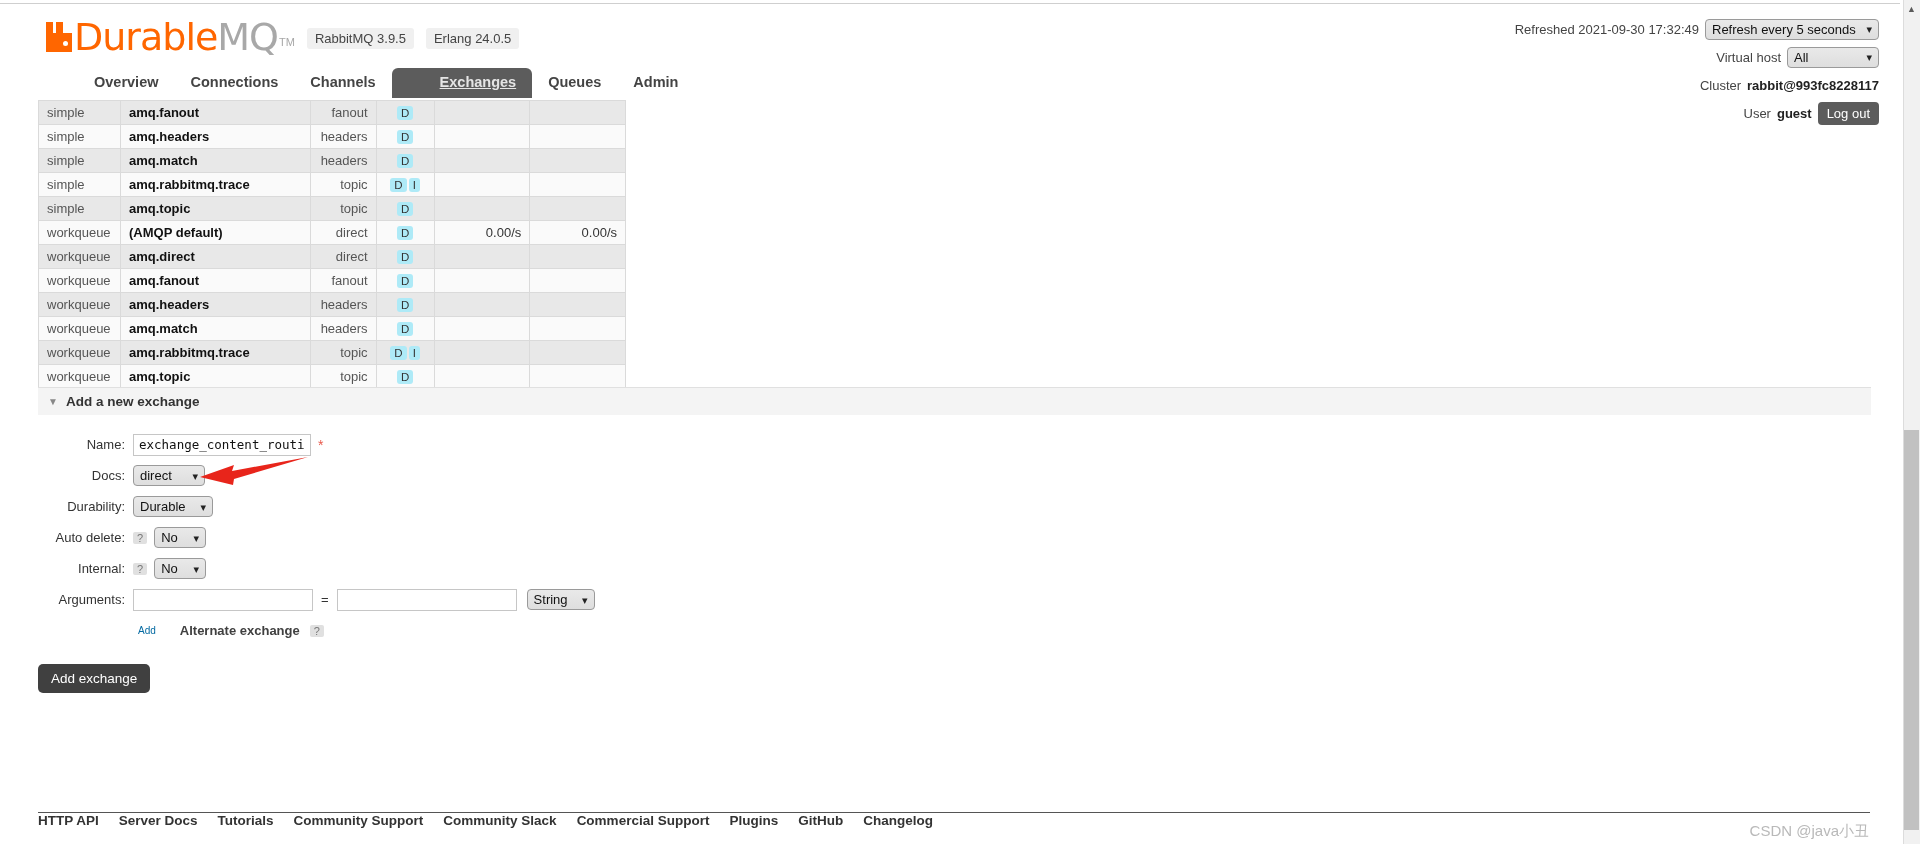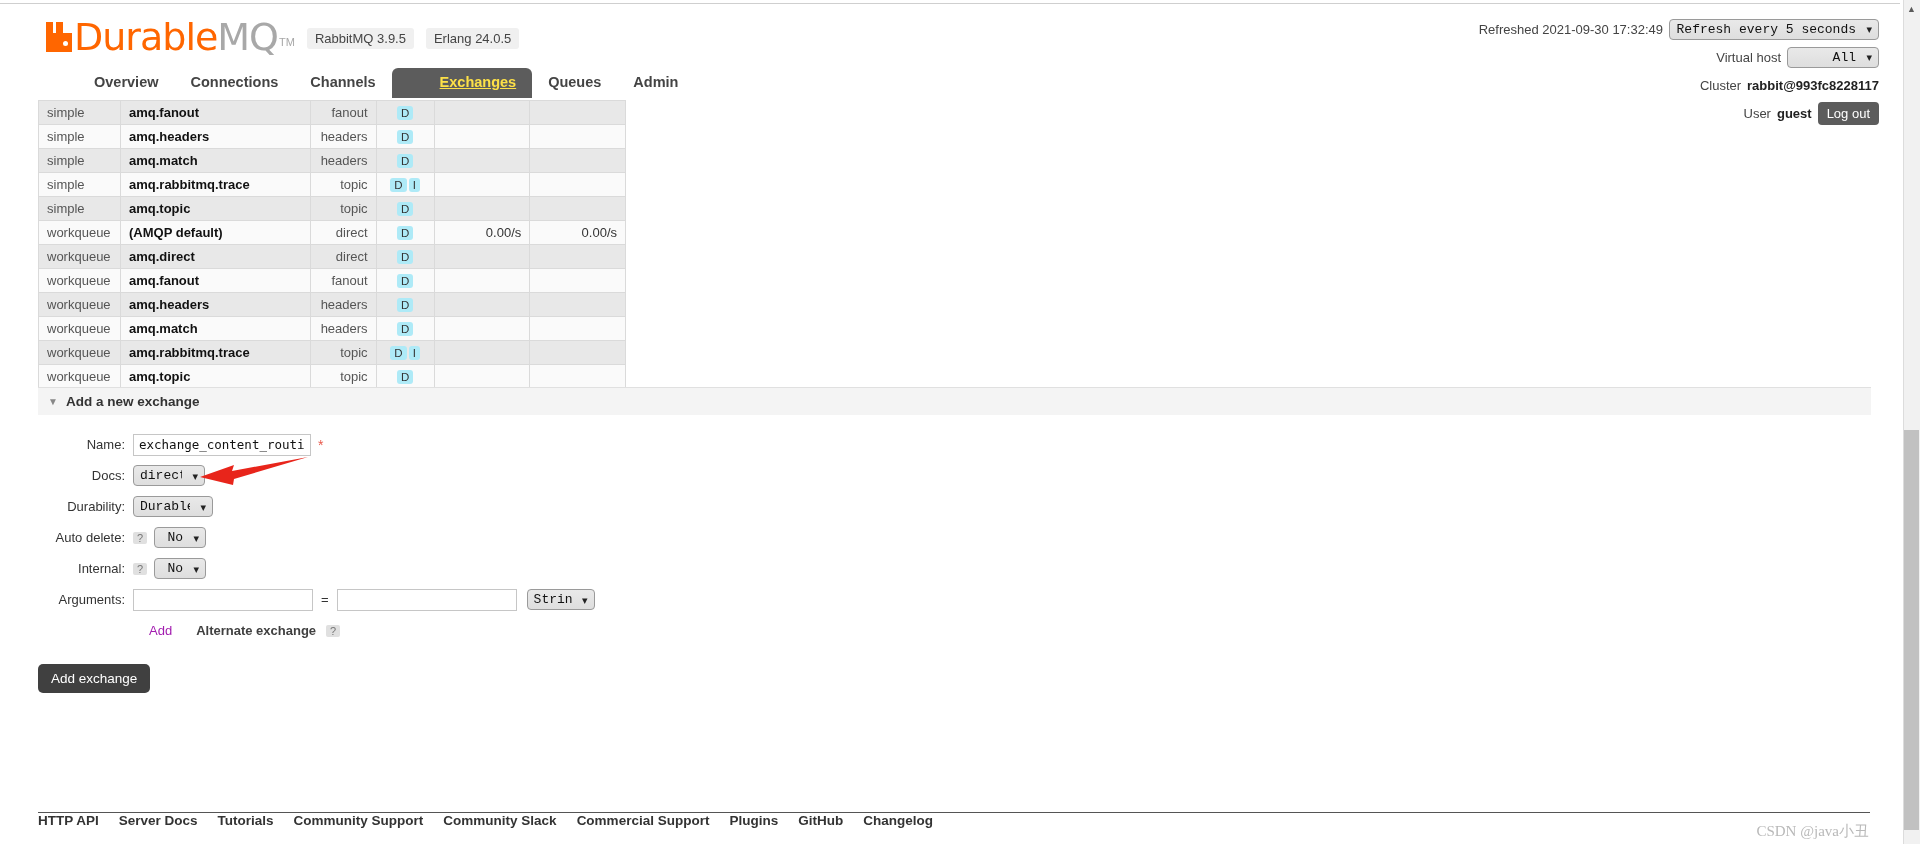--- a/index.html
+++ b/index.html
@@ -82,40 +82,39 @@
   #nav {
     position: absolute; left: 32px; top: 68px;
     display: flex; align-items: flex-end;
   }
   .tab {
     font-size: 14.5px; font-weight: bold; color: #444;
     padding: 6px 16px 8px 16px; white-space: nowrap;
     border-radius: 6px 6px 0 0;
   }
   .tab.active {
-    background: #5c5c5c; color: #fde047; text-decoration: underline; padding-left: 48px;
+    background: #5c5c5c; color: #e5e5e5; text-decoration: underline; padding-left: 48px;
   }
 
   
   #hdr-right {
     position: absolute; right: 24px; top: 18px;
     text-align: right; font-size: 13px; color: #444;
   }
   .hdr-row {
     display: flex; align-items: center; justify-content: flex-end;
     gap: 6px; margin-bottom: 6px; height: 22px;
   }
   .hdr-label { color: #444; }
   select.ui {
-    font-family: Liberation Mono, monospace; font-size: 13px;
+    font-family: Liberation Sans, sans-serif; font-size: 13px;
     background: #e6e6e6; border: 1px solid #9a9a9a; border-radius: 4px;
     padding: 2px 22px 2px 6px; color: #111;
     -webkit-appearance: none; appearance: none;
     background-image: linear-gradient(#e9e9e9, #dedede);
-    text-align: right;
   }
   .selwrap { position: relative; display: inline-block; }
   .selwrap::after {
     content: "\25BE"; position: absolute; right: 7px; top: 50%;
     transform: translateY(-50%); pointer-events: none; color: #222; font-size: 11px;
   }
   .bold { font-weight: bold; color: #222; }
   #logout-btn {
     background: #5c5c5c; color: #fff; border: none; border-radius: 4px;
     font-size: 13px; padding: 4px 9px; font-family: "Liberation Sans", sans-serif;
@@ -165,21 +164,21 @@
   input.ui {
     font-family: "DejaVu Sans Mono", monospace; font-size: 12.5px;
     border: 1px solid #c6c6c6; padding: 3px 5px; color: #111;
     background: #fff; height: 22px;
   }
   #name-input { width: 178px; }
   .arg-input { width: 180px; height: 21px; font-family: "Liberation Sans", sans-serif; }
   .req { color: #e8574a; margin-left: 7px; font-size: 14px; }
   .eq { margin: 0 8px; color: #333; }
 
-  #add-link { color: #a21caf; font-size: 13px; margin-left: 16px; }
+  #add-link { color: #0369a1; font-size: 10px; margin-left: 5px; }
   #alt-exchange { font-weight: bold; color: #404040; font-size: 13px; margin-left: 24px; }
 
   #add-exchange-btn {
     background: #404040; color: #fff; border: none; border-radius: 5px;
     font-size: 13.5px; padding: 7px 13px; margin-top: 16px; margin-left: 0;
     font-family: "Liberation Sans", sans-serif; cursor: pointer;
   }
 
   
   #red-arrow { position: absolute; left: 200px; top: 455px; pointer-events: none; }
@@ -190,21 +189,21 @@
     border-top: 1px solid #555; padding-top: 0;
     display: flex; gap: 20px;
   }
   #footer a {
     color: #333; font-size: 13.5px; font-weight: bold;
     text-decoration: none; white-space: nowrap;
   }
   #watermark {
     position: absolute; right: 34px; top: 822px;
     color: #b9b9b9; font-size: 15px;
-    font-family: Liberation Serif, serif;
+    font-family: Liberation Sans, sans-serif;
   }
 </style>
 </head>
 <body>
 
 <div id="top-rule"></div>
 
 <div id="page">
 
   <div id="header">

